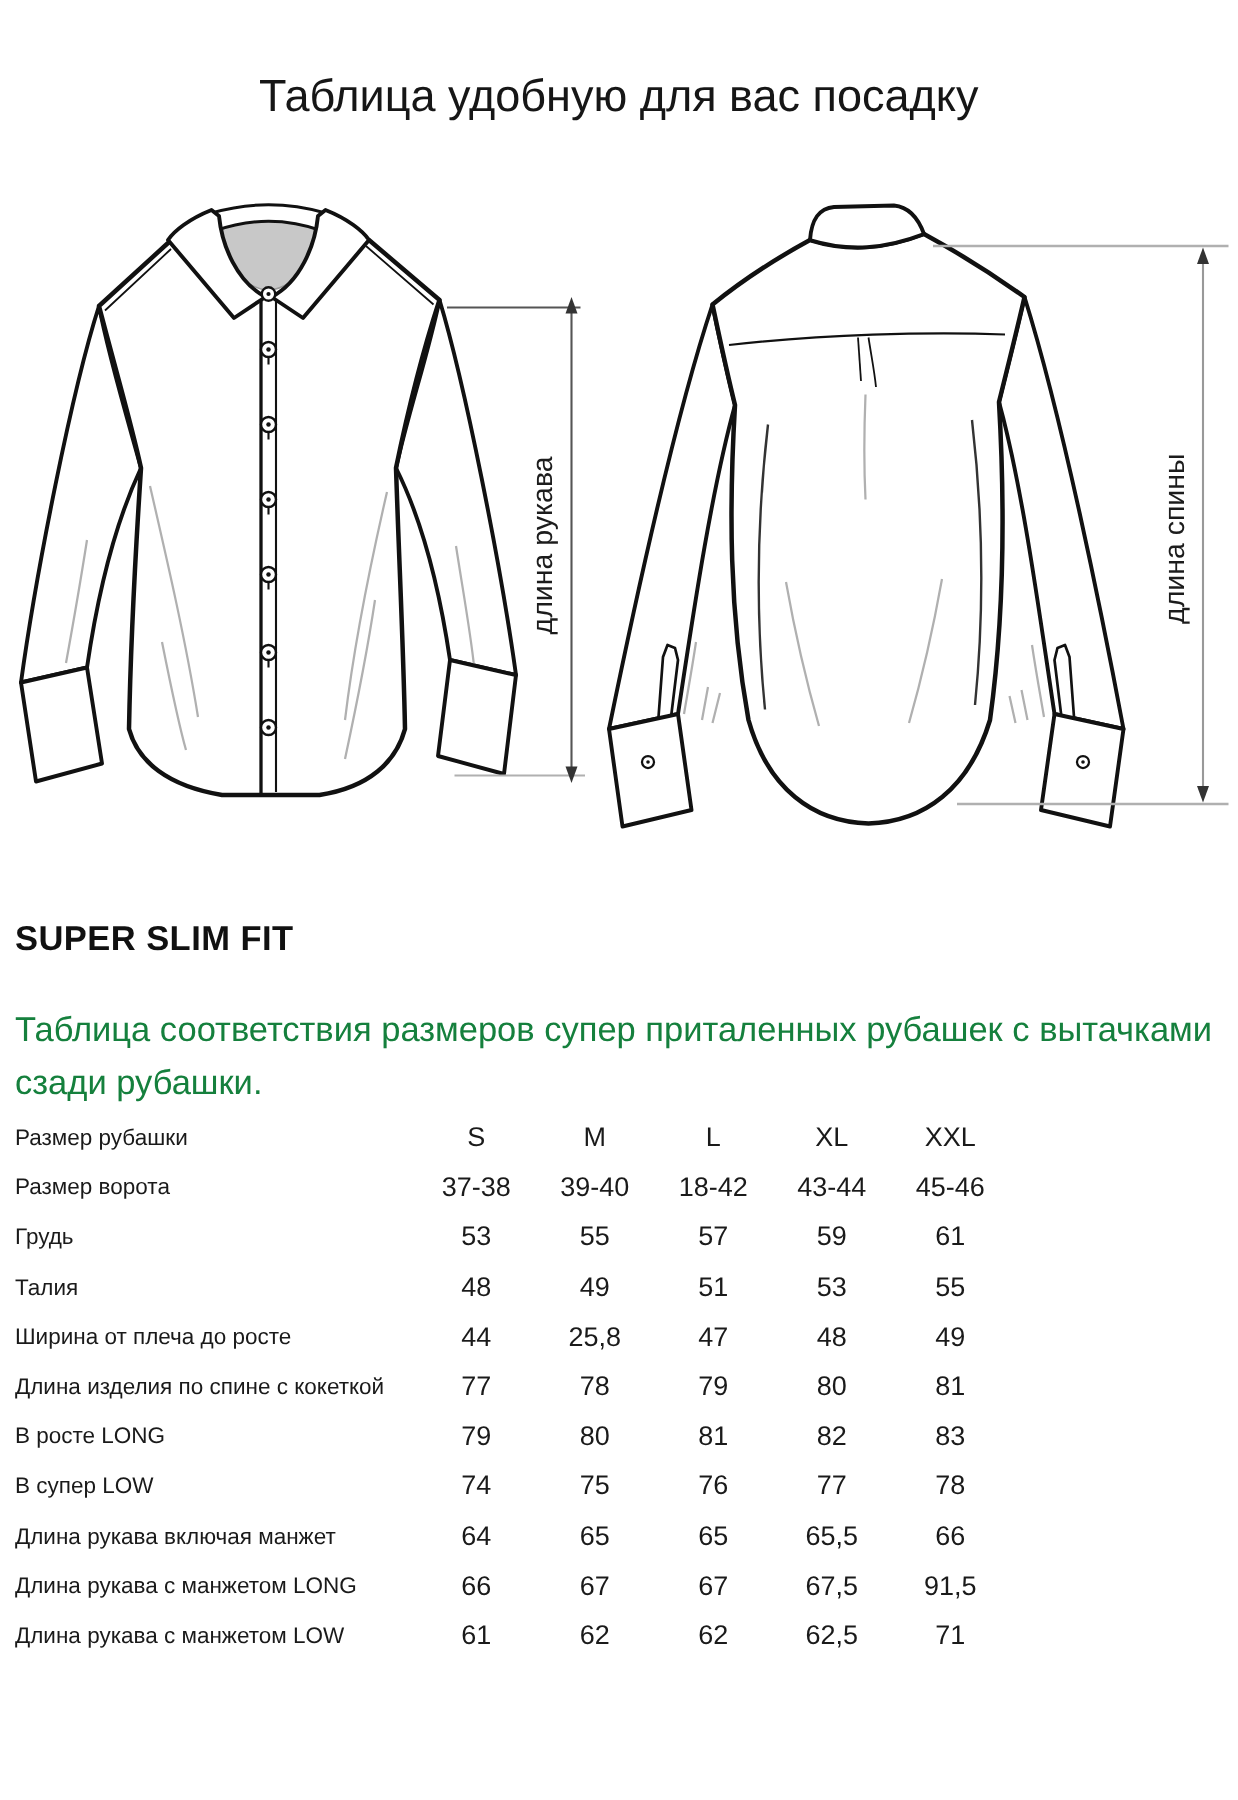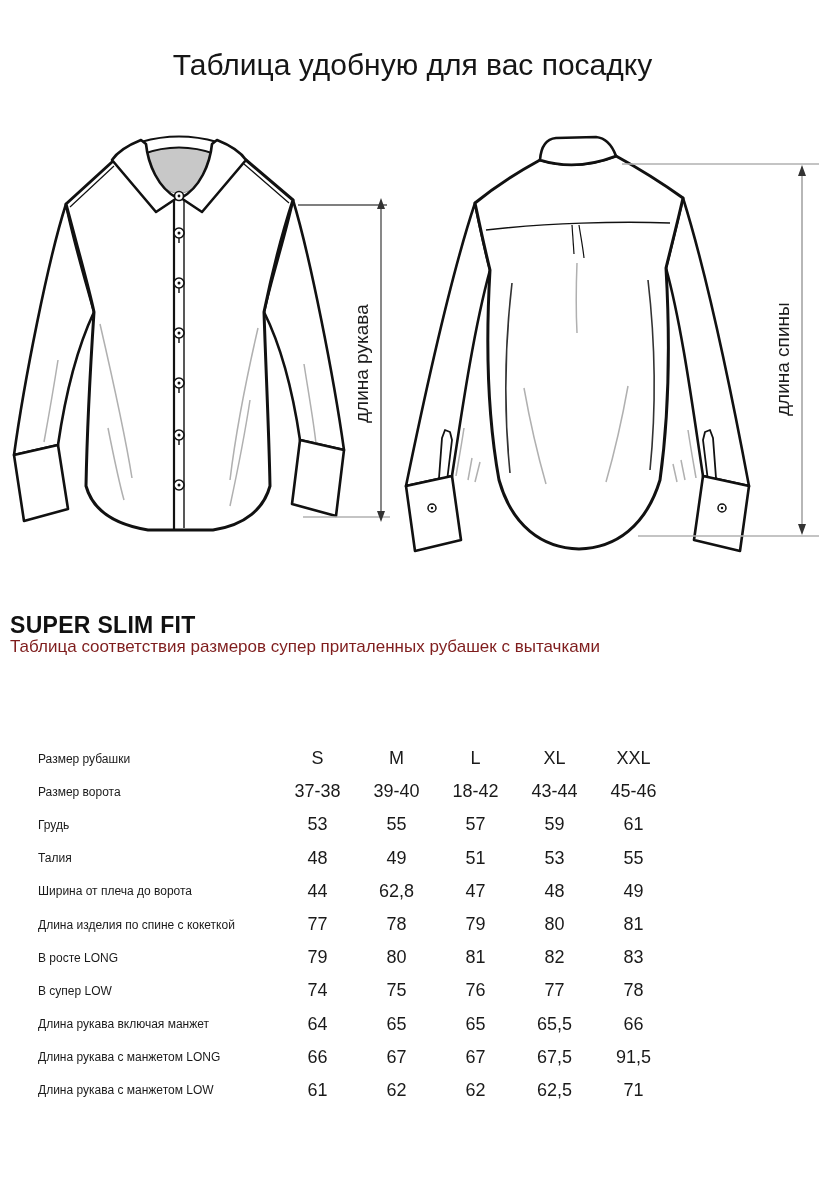--- a/index.html
+++ b/index.html
@@ -12,27 +12,27 @@
     font-size:30px;font-weight:400;color:#161616;
   }
   .shirt-svg{position:absolute;}
   #front-svg{left:8px;top:128px;}
   #back-svg{left:398px;top:128px;}
   .dim-label{font-size:19px;fill:#1c1c1c;}
   .fit-heading{
     position:absolute;left:10px;top:612px;font-size:23px;font-weight:700;
     letter-spacing:.3px;color:#111;
   }
-  .fit-desc{position:absolute;left:10px;top:629px;font-size:17px;line-height:35px;color:#7f1d1d;}
+  .fit-desc{position:absolute;left:10px;top:669px;font-size:23px;line-height:35px;color:#15803d;}
   .size-table{
     position:absolute;left:10px;top:742px;width:663px;
     display:grid;grid-template-columns:268px repeat(5,79px);
   }
   .cell{height:33.2px;display:flex;align-items:center;font-size:18px;}
-  .cell.lbl{justify-content:flex-start;font-size:12px;padding-right:4px;white-space:nowrap;margin-left:28px;}
+  .cell.lbl{justify-content:flex-start;font-size:15px;padding-right:4px;white-space:nowrap;}
   .cell.val{justify-content:center;}
 </style>
 </head>
 <body>
 
 <div class="title">Таблица удобную для вас посадку</div>
 
 <svg id="front-svg" class="shirt-svg" width="392" height="424" viewBox="0 0 392 424" fill="none">
   <g stroke="#111" stroke-width="2.6" fill="#fff" stroke-linejoin="round">
     <path d="M58,76 C40,132 16,254 6,327 L50,317 C58,262 70,218 86,184 C76,148 64,108 58,76 Z"></path>
@@ -143,38 +143,39 @@
     <polygon points="404,37 400,48 408,48" fill="#333"></polygon>
     <polygon points="404,407 400,396 408,396" fill="#333"></polygon>
     <text class="dim-label" transform="translate(391,288) rotate(-90)">длина спины</text>
   </g>
 </svg>
 
 <div class="fit-heading">SUPER SLIM FIT</div>
 
 <div class="fit-desc">
   <div>Таблица соответствия размеров супер приталенных рубашек с вытачками</div>
+  <div>сзади рубашки.</div>
 </div>
 
 <div class="size-table">
     <div style="display:contents">
     <div class="cell lbl">Размер рубашки</div>
   <div class="cell val">S</div><div class="cell val">M</div><div class="cell val">L</div><div class="cell val">XL</div><div class="cell val">XXL</div></div>
     <div style="display:contents">
     <div class="cell lbl">Размер ворота</div>
   <div class="cell val">37-38</div><div class="cell val">39-40</div><div class="cell val">18-42</div><div class="cell val">43-44</div><div class="cell val">45-46</div></div>
     <div style="display:contents">
     <div class="cell lbl">Грудь</div>
   <div class="cell val">53</div><div class="cell val">55</div><div class="cell val">57</div><div class="cell val">59</div><div class="cell val">61</div></div>
     <div style="display:contents">
     <div class="cell lbl">Талия</div>
   <div class="cell val">48</div><div class="cell val">49</div><div class="cell val">51</div><div class="cell val">53</div><div class="cell val">55</div></div>
     <div style="display:contents">
-    <div class="cell lbl">Ширина от плеча до ворота</div>
-  <div class="cell val">44</div><div class="cell val">62,8</div><div class="cell val">47</div><div class="cell val">48</div><div class="cell val">49</div></div>
+    <div class="cell lbl">Ширина от плеча до росте</div>
+  <div class="cell val">44</div><div class="cell val">25,8</div><div class="cell val">47</div><div class="cell val">48</div><div class="cell val">49</div></div>
     <div style="display:contents">
     <div class="cell lbl">Длина изделия по спине с кокеткой</div>
   <div class="cell val">77</div><div class="cell val">78</div><div class="cell val">79</div><div class="cell val">80</div><div class="cell val">81</div></div>
     <div style="display:contents">
     <div class="cell lbl">В росте LONG</div>
   <div class="cell val">79</div><div class="cell val">80</div><div class="cell val">81</div><div class="cell val">82</div><div class="cell val">83</div></div>
     <div style="display:contents">
     <div class="cell lbl">В супер LOW</div>
   <div class="cell val">74</div><div class="cell val">75</div><div class="cell val">76</div><div class="cell val">77</div><div class="cell val">78</div></div>
     <div style="display:contents">

